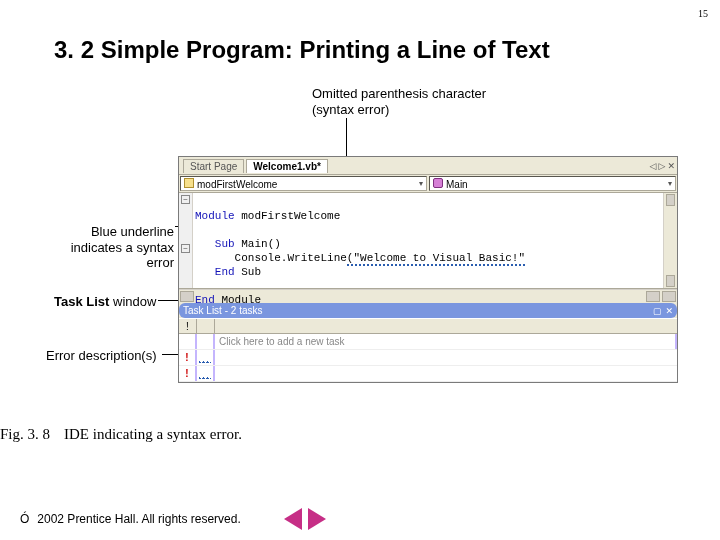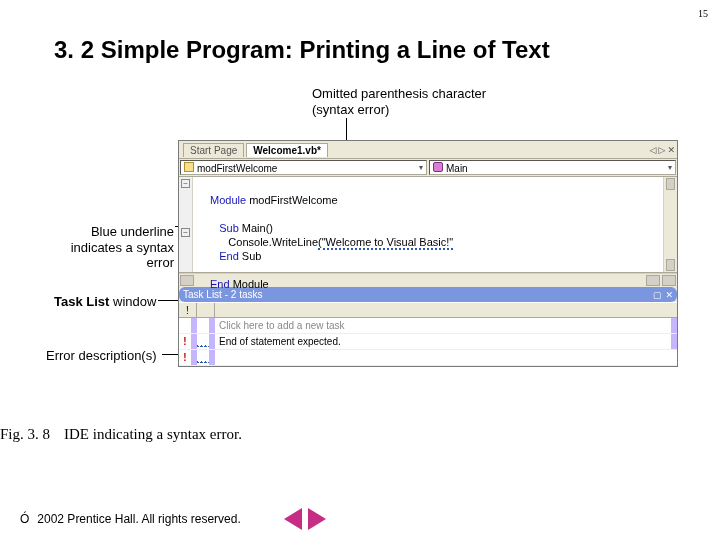--- a/index.html
+++ b/index.html
@@ -49,21 +49,21 @@
     position: absolute;
     width: 0; height: 0;
     border-top: 4px solid transparent;
     border-bottom: 4px solid transparent;
     border-left: 8px solid #000;
   }
 
   
   .ide {
     position: absolute;
-    top: 140px;
+    top: 156px;
     left: 178px;
     width: 500px;
     border: 1px solid #7a7a7a;
     background: #ece9d8;
     font-family: Tahoma, Arial, sans-serif;
     font-size: 10px;
   }
   .tabbar {
     display: flex;
     align-items: center;
@@ -122,22 +122,22 @@
   .outline-box {
     width: 9px; height: 9px;
     border: 1px solid #888;
     font-size: 8px;
     line-height: 7px;
     text-align: center;
     color: #555;
   }
   .code {
     flex: 1;
-    padding: 2px 17px;
-    font-family: Liberation Sans, sans-serif;
+    padding: 2px 2px;
+    font-family: Liberation Mono, monospace;
     font-size: 11px;
     line-height: 14px;
     white-space: pre;
     color: #000;
     position: relative;
   }
   .kw { color: #1414b8; }
   .syntax-underline {
     border-bottom: 2px dotted #2a5db0;
   }
@@ -204,21 +204,21 @@
     background: #fff;
     font-size: 10px;
   }
   .task-row {
     display: flex;
     height: 16px;
     border-bottom: 1px solid #eee;
     align-items: center;
   }
   .task-row .cell {
-    border-right: 6px solid #c4b5fd;
+    border-right: 2px solid #c4b5fd;
     height: 100%;
     display: flex;
     align-items: center;
     justify-content: center;
   }
   .task-row .cell.desc { flex: 1; justify-content: flex-start; padding-left: 4px; }
   .task-row.hint { color: #888; }
   .bang { color: #c00; font-weight: bold; }
   .wave-icon {
     width: 12px; height: 10px;
@@ -353,21 +353,20 @@
       <div class="cell col-check"></div>
       <div class="cell desc">Click here to add a new task</div>
     </div>
     <div class="task-row">
       <div class="cell col-bang">
           <span class="bang">!</span>
         </div>
       <div class="cell col-check">
           <span class="wave-icon"></span>
         </div>
-      <div class="cell desc">End of statement expected.</div>
     </div>
     <div class="task-row">
       <div class="cell col-bang">
           <span class="bang">!</span>
         </div>
       <div class="cell col-check">
           <span class="wave-icon"></span>
         </div>
     </div>
   </div>

